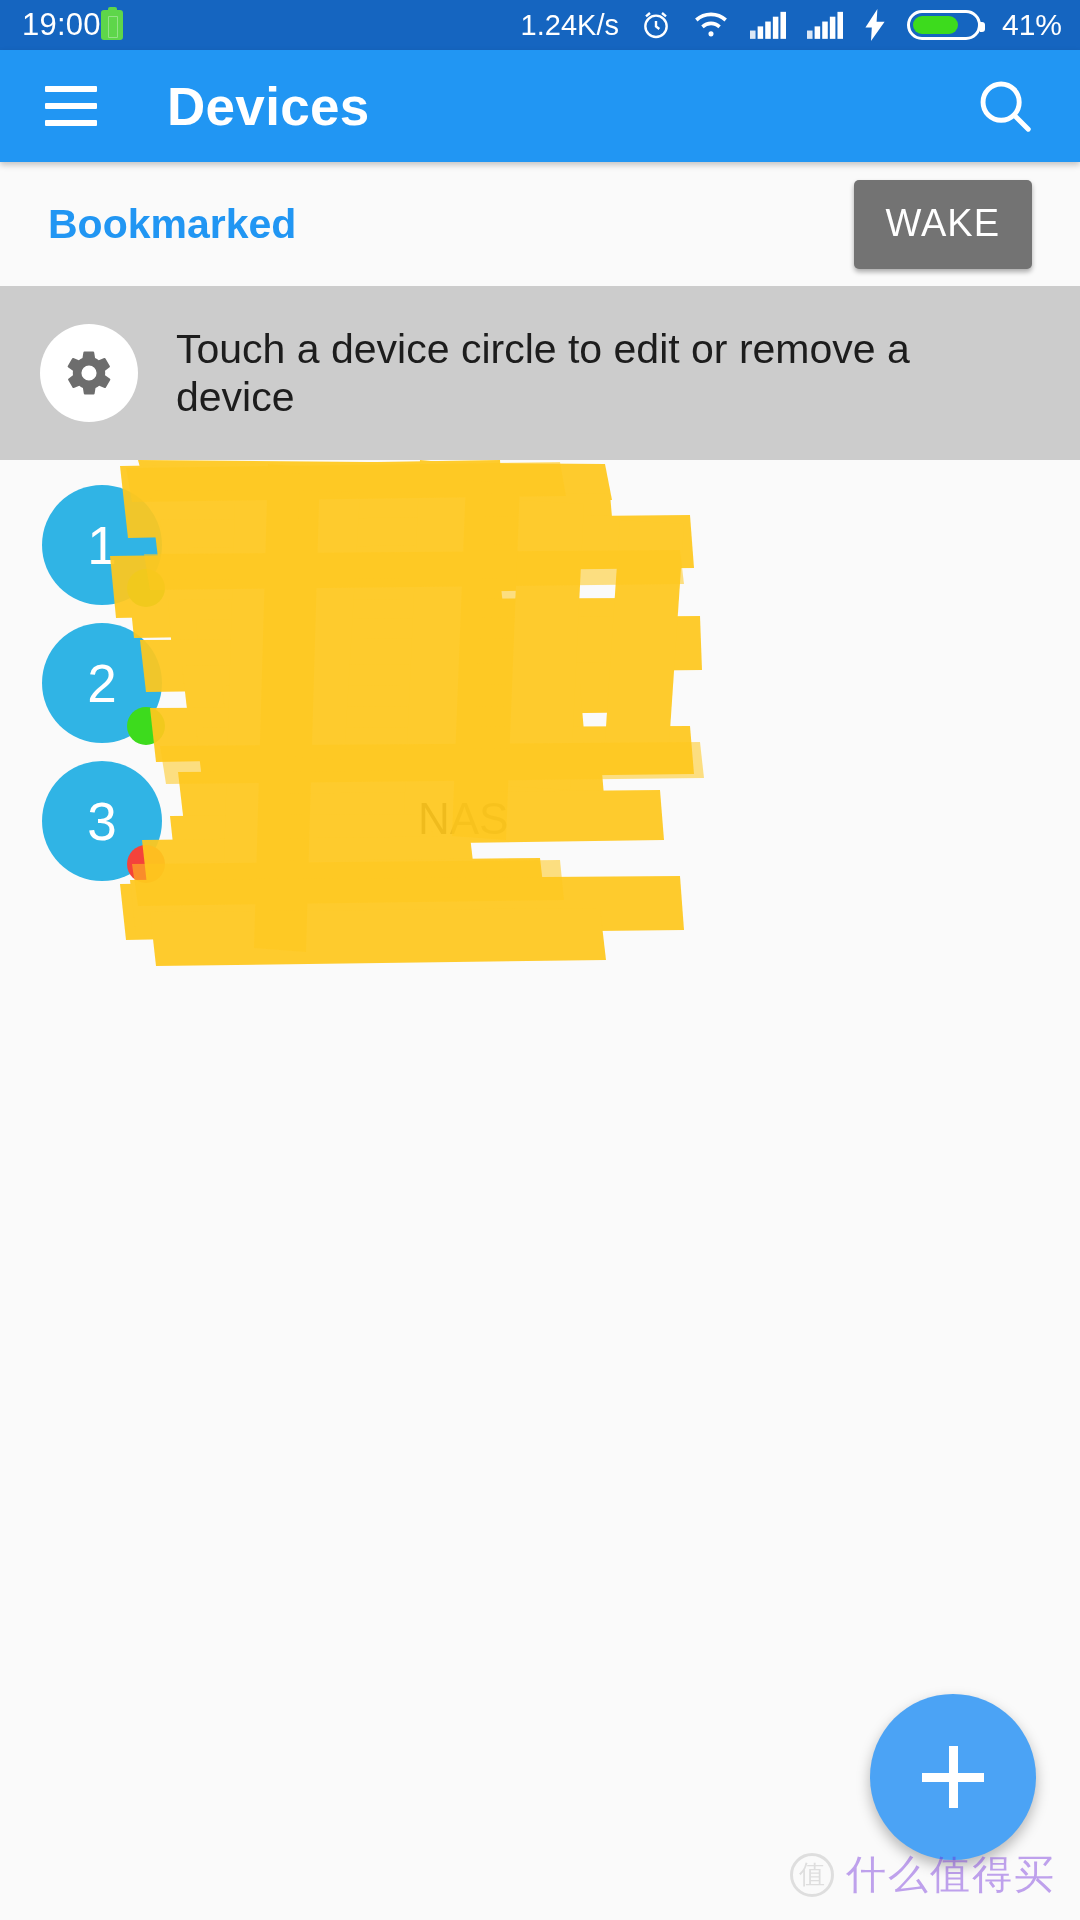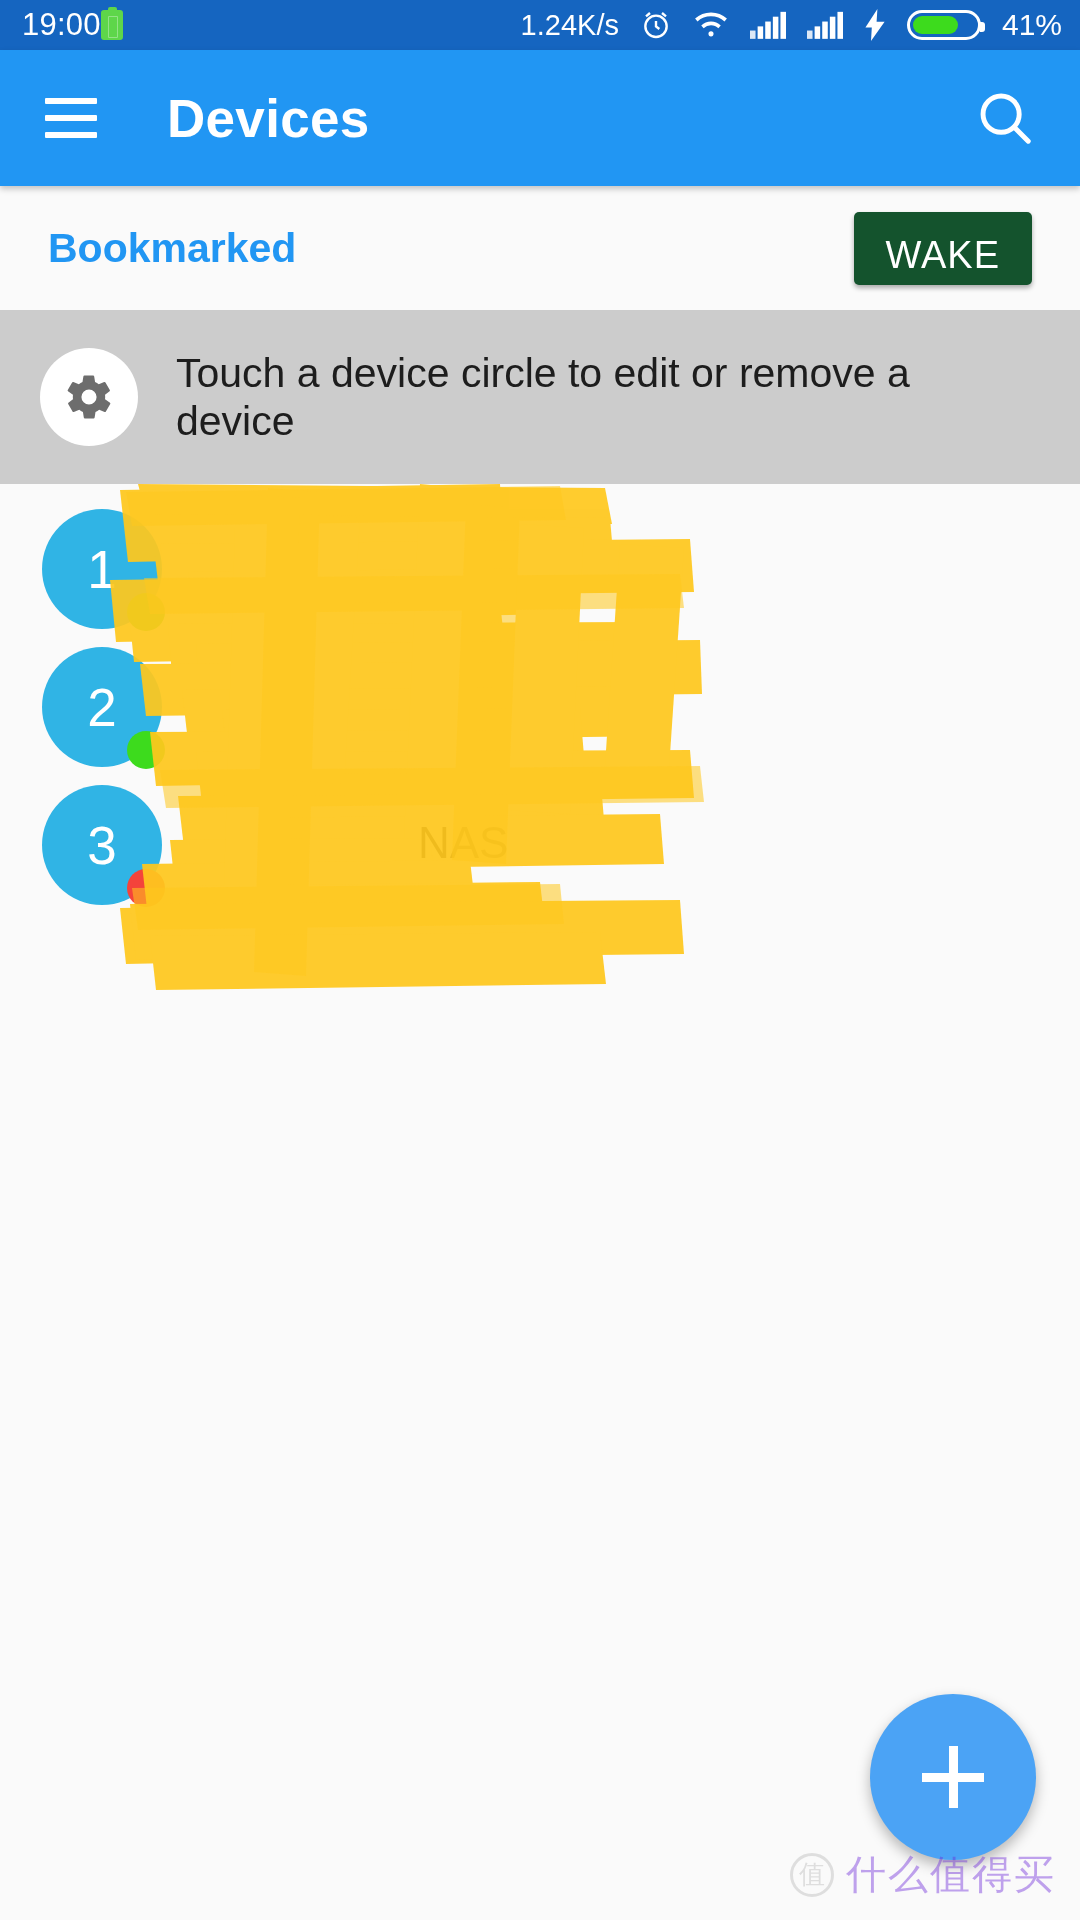--- a/index.html
+++ b/index.html
@@ -47,21 +47,21 @@
   }
   .batt-cap:after{
     content:""; position:absolute; right:-7px; top:9px;
     width:5px; height:10px; background:#fff; border-radius:0 3px 3px 0;
   }
   .batt-fill{ height:100%; width:73%; background:#3ddb1d; border-radius:10px; }
   .batt-pct{ font-size:30px; }
 
   
   .app-bar{
-    height:136px; width:1080px;
+    height:112px; width:1080px;
     background:#2196F3;
     display:flex; align-items:center;
     padding:0 40px 0 45px;
     box-shadow:0 3px 6px rgba(0,0,0,0.22);
     position:relative; z-index:5;
   }
   .hamburger{
     width:52px; height:40px;
     display:flex; flex-direction:column; justify-content:space-between;
     cursor:pointer;
@@ -80,23 +80,23 @@
     background:#fafafa;
     display:flex; align-items:center;
     padding:0 30px 0 48px;
     position:relative;
   }
   .section-title{
     color:#2196F3; font-size:41px; font-weight:bold;
   }
   .wake-btn{
     margin-left:auto;
-    background:#14532d; color:#fff;
+    background:#737373; color:#fff;
     font-size:38px; letter-spacing:1px;
-    padding:22px 32px 8px;
+    padding:22px 32px 24px;
     border:none; border-radius:5px;
     box-shadow:0 3px 5px rgba(0,0,0,0.32);
     cursor:pointer;
     margin-right:18px;
   }
 
   
   .info-banner{
     width:1080px; min-height:174px;
     background:#cccccc;

